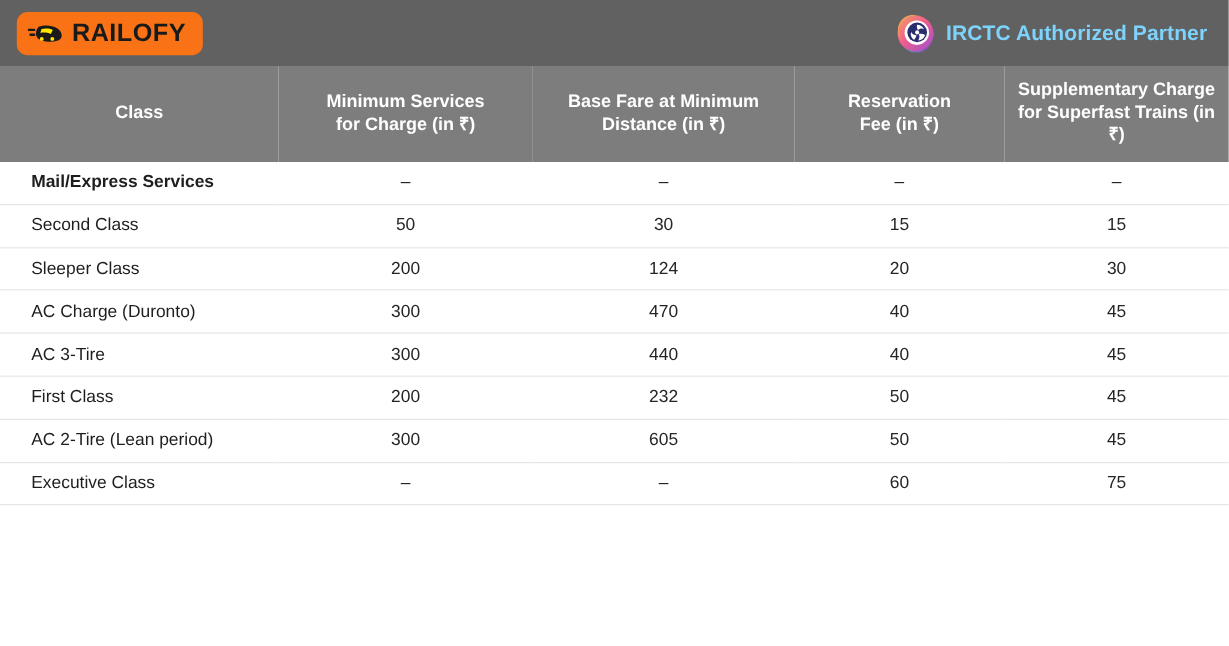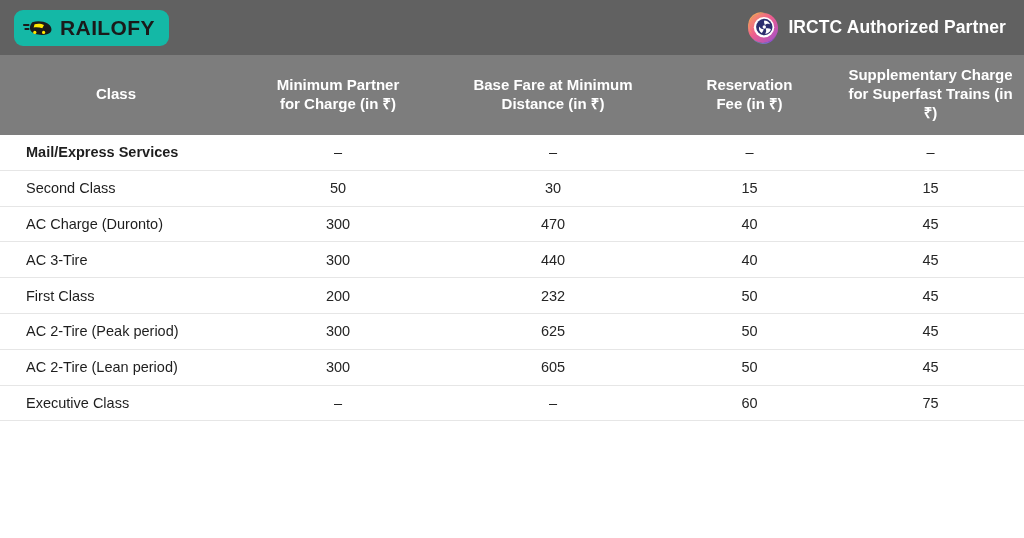--- a/index.html
+++ b/index.html
@@ -22,21 +22,21 @@
   .topbar {
     height: 55px;
     background: #616161;
     display: flex;
     align-items: center;
     justify-content: space-between;
     padding: 0 14px 0 14px;
   }
 
   .logo-badge {
-    background: #14b8a6;
+    background: #f97316;
     border-radius: 9px;
     height: 36px;
     display: flex;
     align-items: center;
     gap: 7px;
     padding: 0 14px 0 9px;
   }
   .train-icon { display: block; }
   .logo-text {
     font-size: 21px;
@@ -48,21 +48,21 @@
   }
 
   .partner {
     display: flex;
     align-items: center;
     gap: 9px;
     padding-right: 4px;
   }
   .irctc-logo { display: block; flex: none; }
   .partner-text {
-    color: #ffffff;
+    color: #7dd3fc;
     font-size: 17.5px;
     font-weight: bold;
     letter-spacing: .1px;
     white-space: nowrap;
   }
 
   
   table.fare {
     width: 1024px;
     border-collapse: collapse;
@@ -166,21 +166,21 @@
       <col class="c-class">
         <col class="c-mind">
         <col class="c-base">
         <col class="c-resv">
         <col class="c-supp">
     </colgroup>
     <thead>
       <tr>
         <th><span>Class</span></th>
         <th>
-          <span>Minimum Partner</span><br>
+          <span>Minimum Services</span><br>
           <span>for Charge (in ₹)</span>
         </th>
         <th>
           <span>Base Fare at Minimum</span><br>
           <span>Distance (in ₹)</span>
         </th>
         <th>
           <span>Reservation</span><br>
           <span>Fee (in ₹)</span>
         </th>
@@ -199,20 +199,27 @@
           <td>–</td>
         </tr>
         <tr>
           <td class="label">Second Class</td>
           <td>50</td>
           <td>30</td>
           <td>15</td>
           <td>15</td>
         </tr>
         <tr>
+          <td class="label">Sleeper Class</td>
+          <td>200</td>
+          <td>124</td>
+          <td>20</td>
+          <td>30</td>
+        </tr>
+        <tr>
           <td class="label">AC Charge (Duronto)</td>
           <td>300</td>
           <td>470</td>
           <td>40</td>
           <td>45</td>
         </tr>
         <tr>
           <td class="label">AC 3-Tire</td>
           <td>300</td>
           <td>440</td>
@@ -220,27 +227,20 @@
           <td>45</td>
         </tr>
         <tr>
           <td class="label">First Class</td>
           <td>200</td>
           <td>232</td>
           <td>50</td>
           <td>45</td>
         </tr>
         <tr>
-          <td class="label">AC 2-Tire (Peak period)</td>
-          <td>300</td>
-          <td>625</td>
-          <td>50</td>
-          <td>45</td>
-        </tr>
-        <tr>
           <td class="label">AC 2-Tire (Lean period)</td>
           <td>300</td>
           <td>605</td>
           <td>50</td>
           <td>45</td>
         </tr>
         <tr>
           <td class="label">Executive Class</td>
           <td>–</td>
           <td>–</td>

